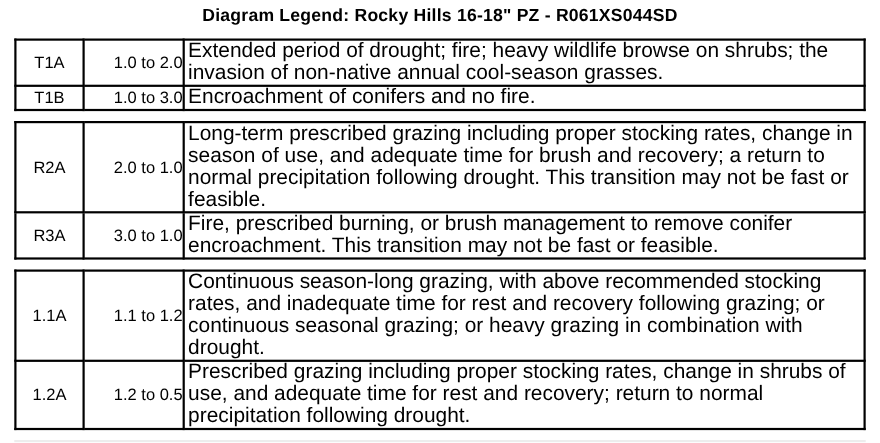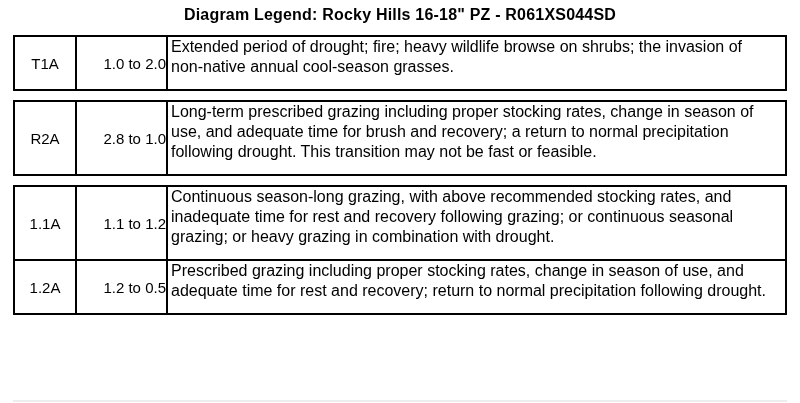--- a/index.html
+++ b/index.html
@@ -34,23 +34,23 @@
     text-align: center;
     font-weight: normal;
     font-size: 15px;
   }
   td.transition-cell {
     width: 91px;
     text-align: right;
     font-size: 15px;
   }
   td.description-cell {
-    font-size: 16px;
+    font-size: 19px;
     line-height: 20px;
-    padding: 0 8px 12px 3px;
+    padding: 0 8px 0 3px;
   }
   .partial-next-table-edge {
     position: absolute;
     left: 13px;
     top: 400px;
     width: 774px;
     height: 2px;
     background: #ededed;
   }
 </style>
@@ -59,41 +59,51 @@
 
 <div class="page-title">Diagram Legend: Rocky Hills 16-18" PZ - R061XS044SD</div>
 
 <table class="legend first">
   <tbody>
     <tr>
       <td class="code-cell">T1A</td>
       <td class="transition-cell">1.0 to 2.0</td>
       <td class="description-cell">Extended period of drought; fire; heavy wildlife browse on shrubs; the invasion of non-native annual cool-season grasses.</td>
     </tr>
+    <tr>
+      <td class="code-cell">T1B</td>
+      <td class="transition-cell">1.0 to 3.0</td>
+      <td class="description-cell">Encroachment of conifers and no fire.</td>
+    </tr>
   </tbody>
 </table>
 
 <table class="legend">
   <tbody>
     <tr>
       <td class="code-cell">R2A</td>
-      <td class="transition-cell">2.8 to 1.0</td>
+      <td class="transition-cell">2.0 to 1.0</td>
       <td class="description-cell">Long-term prescribed grazing including proper stocking rates, change in season of use, and adequate time for brush and recovery; a return to normal precipitation following drought. This transition may not be fast or feasible.</td>
+    </tr>
+    <tr>
+      <td class="code-cell">R3A</td>
+      <td class="transition-cell">3.0 to 1.0</td>
+      <td class="description-cell">Fire, prescribed burning, or brush management to remove conifer encroachment. This transition may not be fast or feasible.</td>
     </tr>
   </tbody>
 </table>
 
 <table class="legend">
   <tbody>
     <tr>
       <td class="code-cell">1.1A</td>
       <td class="transition-cell">1.1 to 1.2</td>
       <td class="description-cell">Continuous season-long grazing, with above recommended stocking rates, and inadequate time for rest and recovery following grazing; or continuous seasonal grazing; or heavy grazing in combination with drought.</td>
     </tr>
     <tr>
       <td class="code-cell">1.2A</td>
       <td class="transition-cell">1.2 to 0.5</td>
-      <td class="description-cell">Prescribed grazing including proper stocking rates, change in season of use, and adequate time for rest and recovery; return to normal precipitation following drought.</td>
+      <td class="description-cell">Prescribed grazing including proper stocking rates, change in shrubs of use, and adequate time for rest and recovery; return to normal precipitation following drought.</td>
     </tr>
   </tbody>
 </table>
 
 <div class="partial-next-table-edge"></div>
 
 </body></html>

